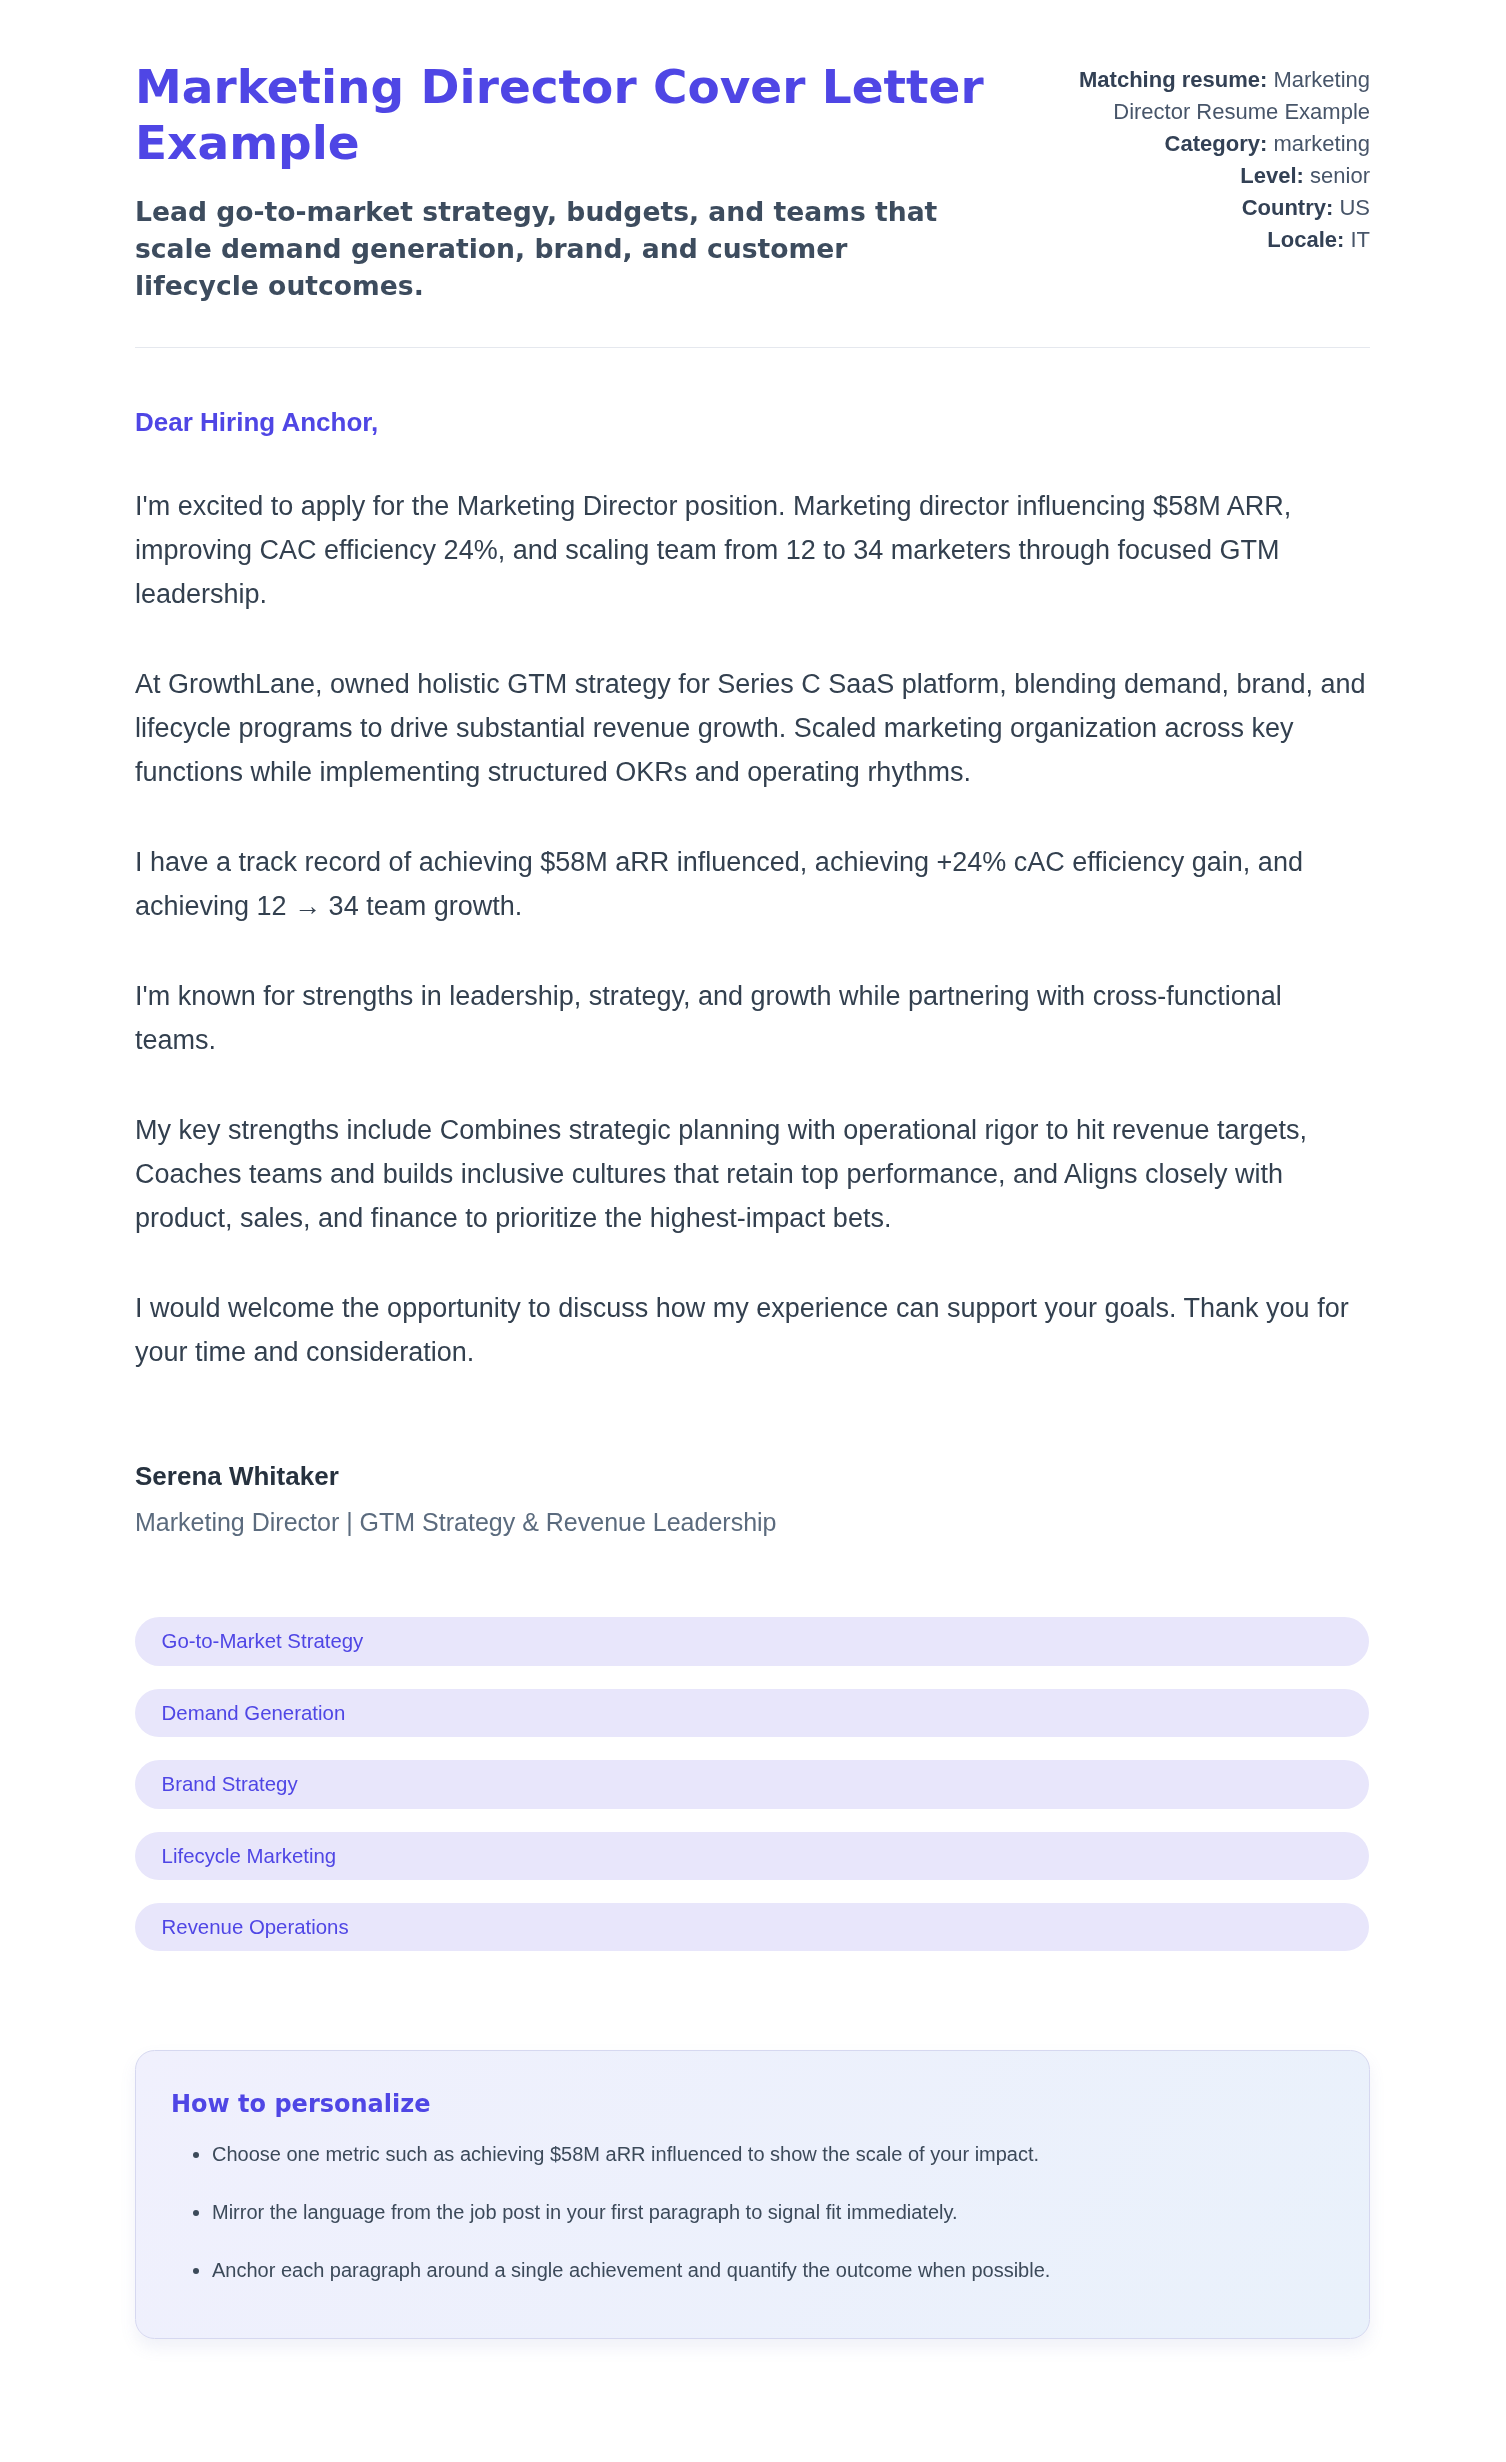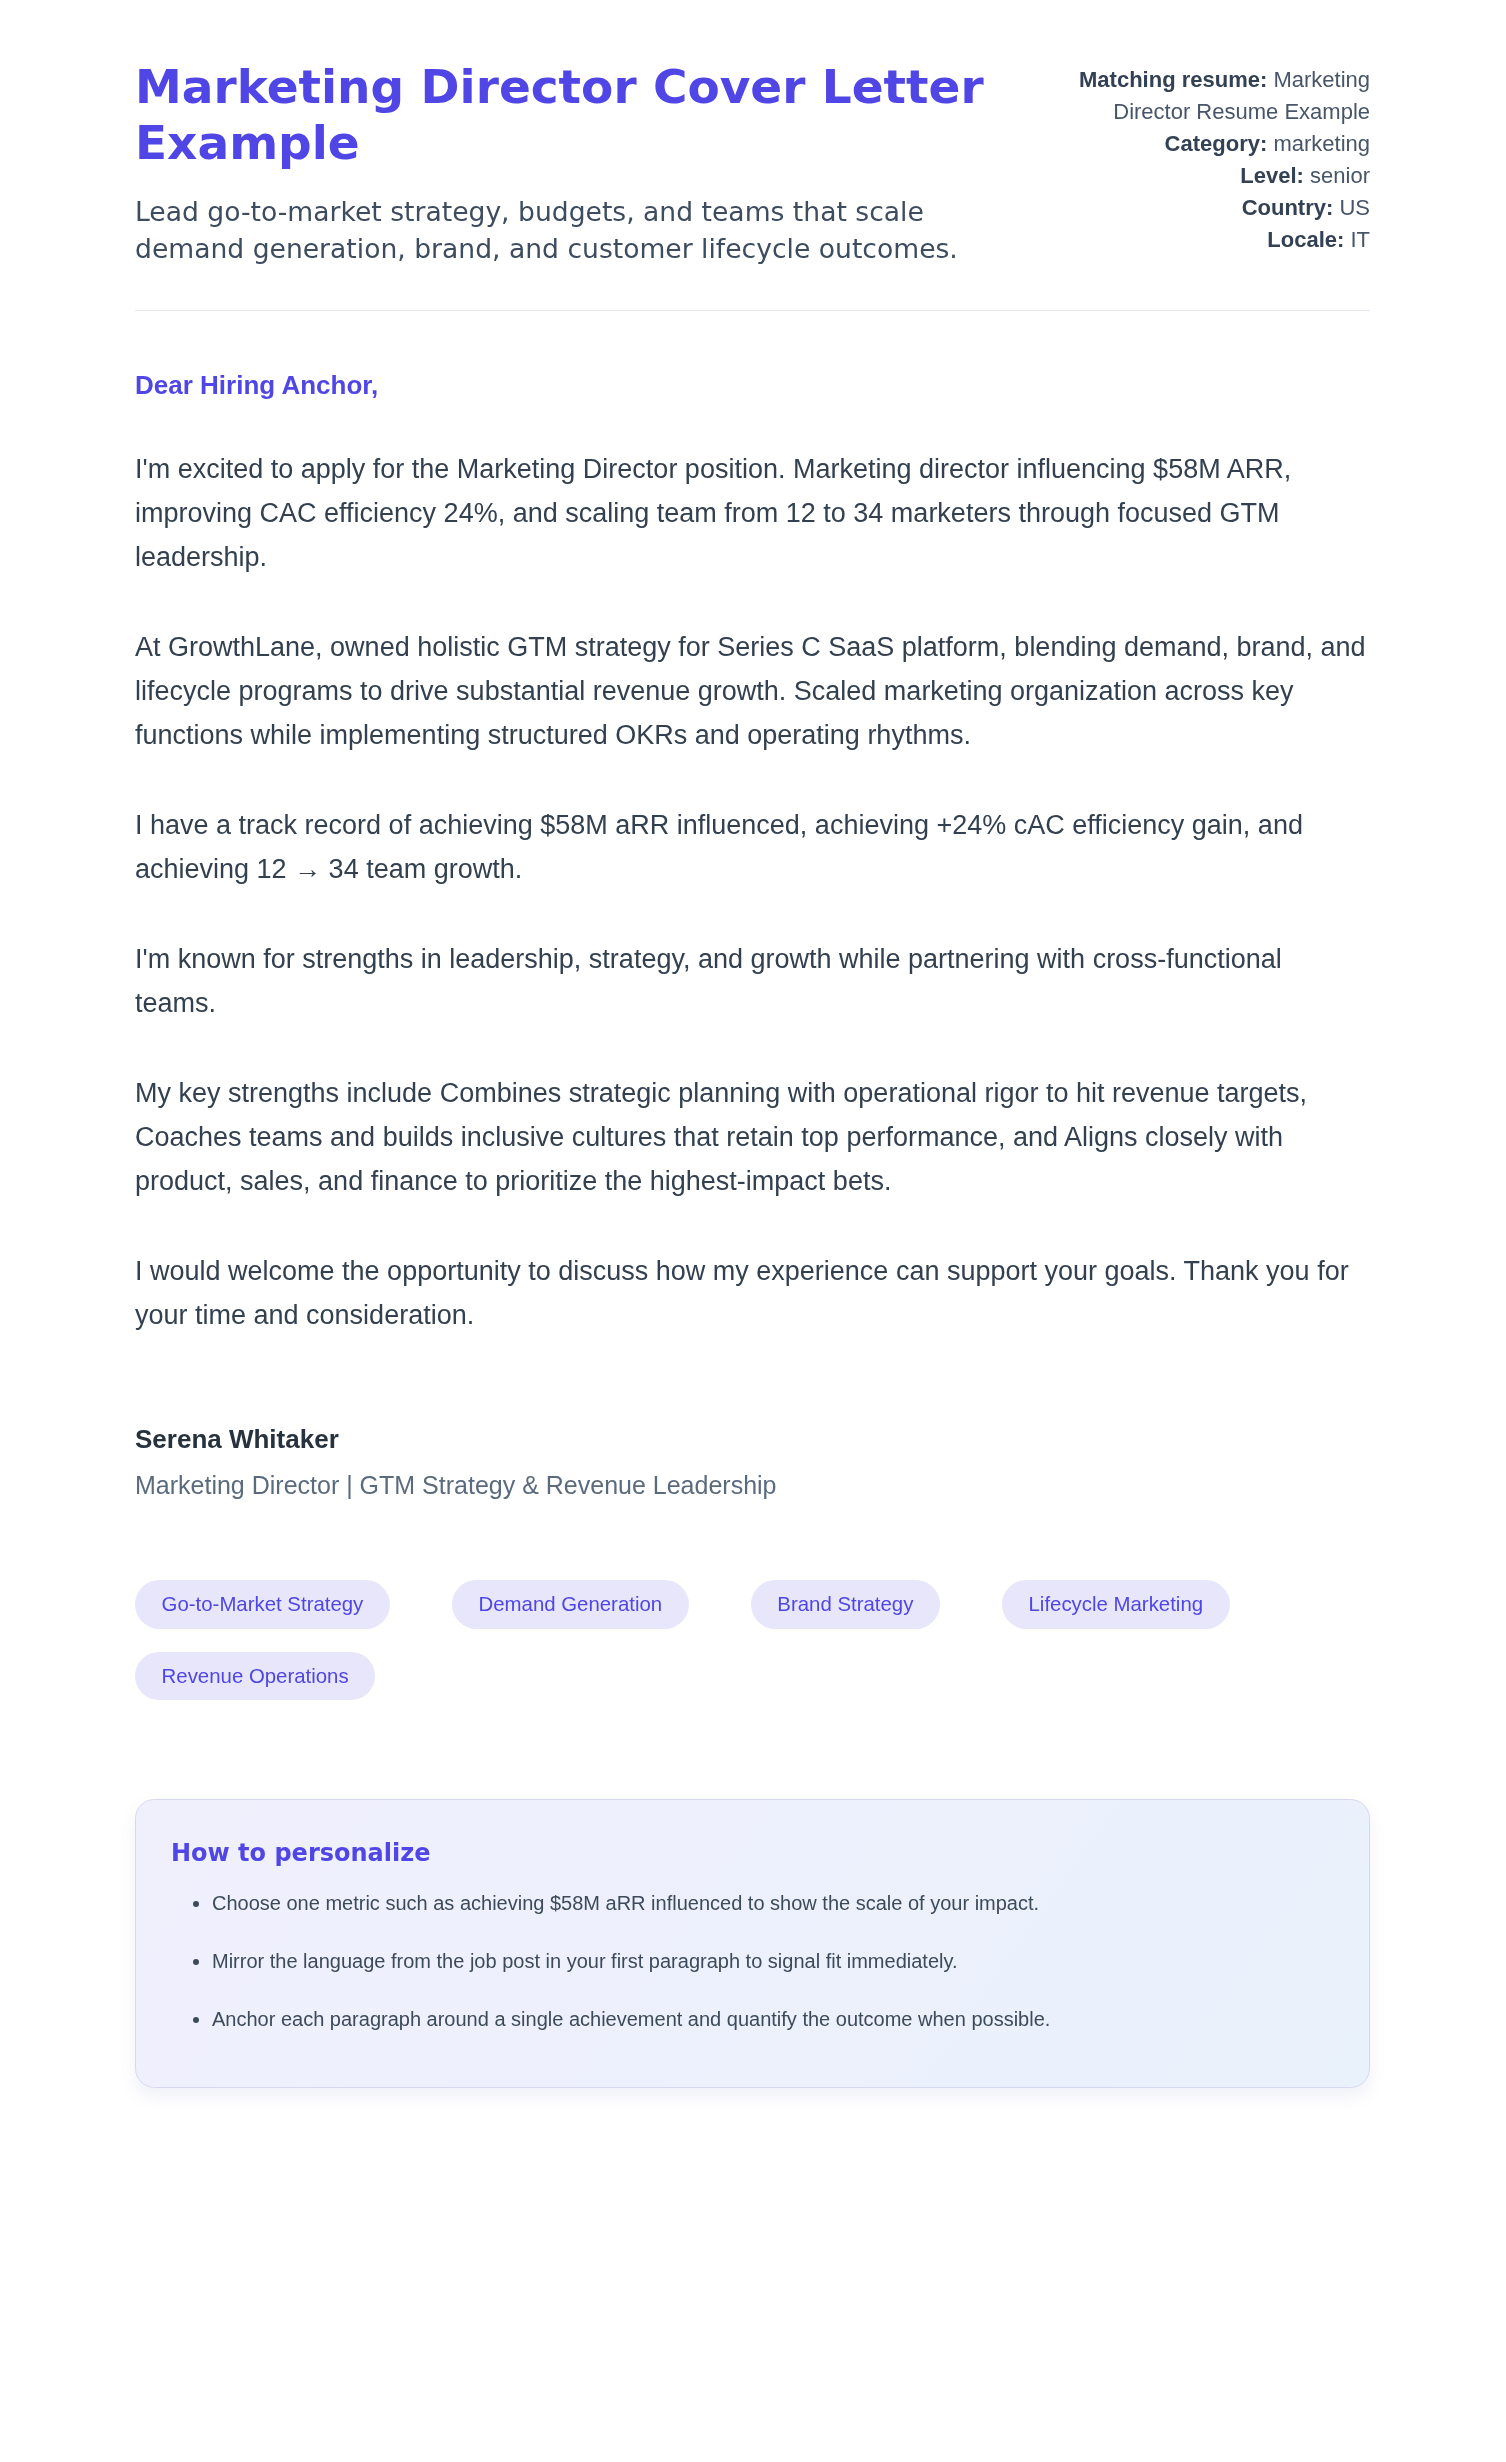--- a/index.html
+++ b/index.html
@@ -21,21 +21,21 @@
     font-family: "DejaVu Sans", "Liberation Sans", sans-serif;
     font-weight: 700;
     font-size: 47px;
     line-height: 1.2;
     color: #4f46e5;
     max-width: 940px;
   }
   .subtitle {
     margin: 0;
     font-family: "DejaVu Sans", "Liberation Sans", sans-serif;
-    font-weight: 400;
+    font-weight: 700;
     font-size: 26.6px;
     line-height: 1.4;
     color: #3d4c5e;
     max-width: 842px;
   }
   .meta {
     flex: 0 0 293px;
     width: 293px;
     text-align: right;
     font-size: 22px;
@@ -76,22 +76,23 @@
     margin: 16px 0 0 0;
     font-size: 25px;
     color: #5b6b7e;
   }
 
   
   .tags {
     margin-top: 80px;
     display: flex;
     flex-wrap: wrap;
-    gap: 23px 62px;
+    gap: 23px 39px;
     max-width: 1234px;
+    flex-direction: column;
   }
   .chip {
     display: inline-block;
     background: #e8e6fb;
     color: #4f46e5;
     font-size: 20.4px;
     line-height: 1;
     padding: 14px 26.6px;
     border-radius: 885px;
     white-space: nowrap;

